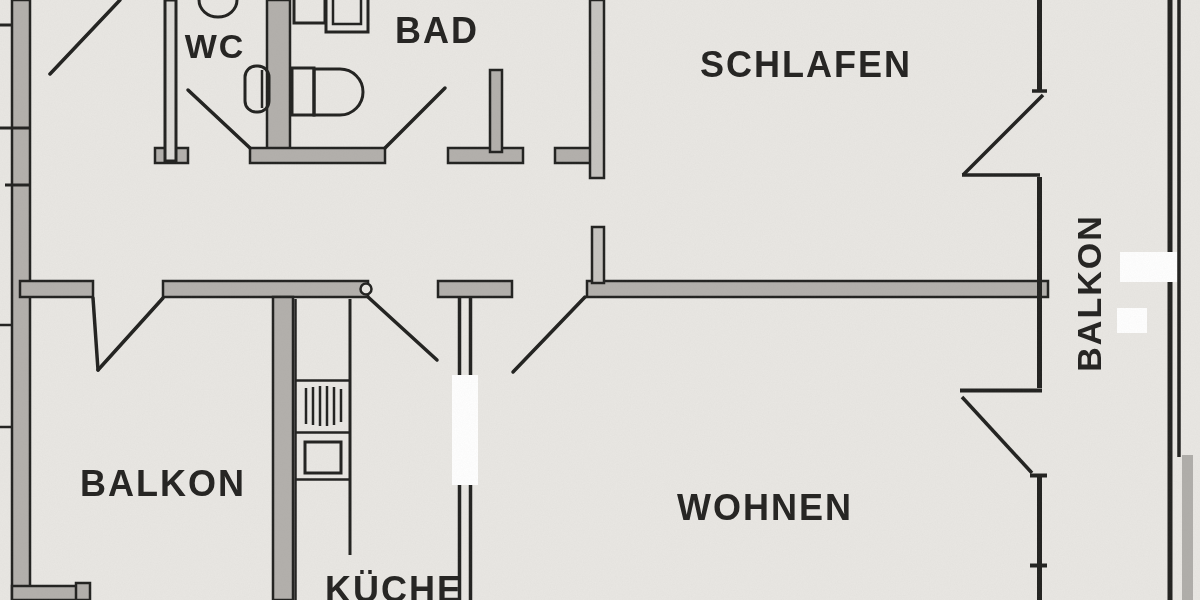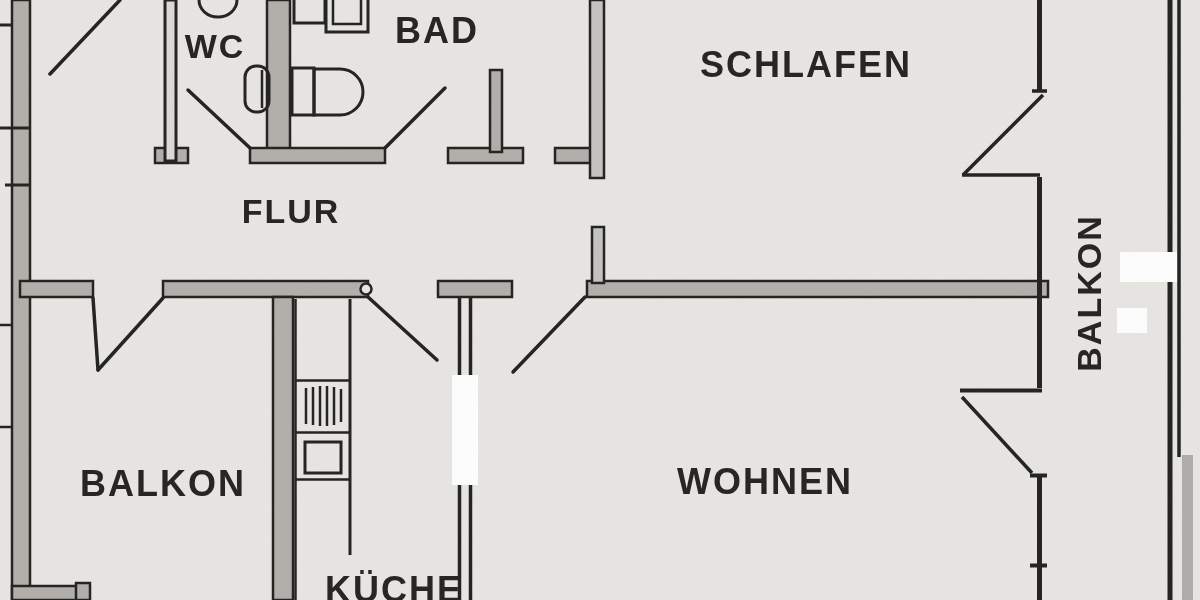--- a/index.html
+++ b/index.html
@@ -14,21 +14,21 @@
     font-weight:700;font-size:36px;line-height:1;letter-spacing:2px;
     color:#272624;white-space:nowrap;user-select:none;
   }
   .room-label.rot{transform:translate(-50%,-50%) rotate(-90deg);}
   .label-wc{left:215px;top:46px;font-size:34px;text-align:right;}
   .label-bad{left:437px;top:31px;}
   .label-schlafen{left:806px;top:65px;}
   .label-flur{left:291px;top:211px;font-size:34px;}
   .label-kinder{left:163px;top:484px;}
   .label-kueche{left:394px;top:590px;}
-  .label-wohnen{left:765px;top:482px;}
+  .label-wohnen{left:765px;top:508px;}
   .label-balkon{left:1089px;top:293px;font-size:34px;}
   .grain{position:absolute;left:0;top:0;pointer-events:none;}
 </style>
 </head>
 <body>
 
 <div id="stage">
 
   <svg id="plan-svg" width="1200" height="600" viewBox="0 0 1200 600">
 
@@ -145,19 +145,18 @@
     <filter id="grain">
       <feTurbulence type="fractalNoise" baseFrequency="0.85" numOctaves="2" stitchTiles="stitch"></feTurbulence>
       <feColorMatrix type="matrix" values="0 0 0 0 0.25  0 0 0 0 0.24  0 0 0 0 0.23  0 0 0 0.6 0"></feColorMatrix>
     </filter>
     <rect class="grain" x="0" y="0" width="1200" height="600" filter="url(#grain)" opacity="0.09"></rect>
   </svg>
 
   <div class="room-label label-wc">WC</div>
   <div class="room-label label-bad">BAD</div>
   <div class="room-label label-schlafen">SCHLAFEN</div>
-  <div class="room-label label-flur">FLUR</div>
   <div class="room-label label-kinder">BALKON</div>
   <div class="room-label label-kueche">KÜCHE</div>
   <div class="room-label label-wohnen">WOHNEN</div>
   <div class="room-label label-balkon rot">BALKON</div>
 
 </div>
 
 </body></html>

